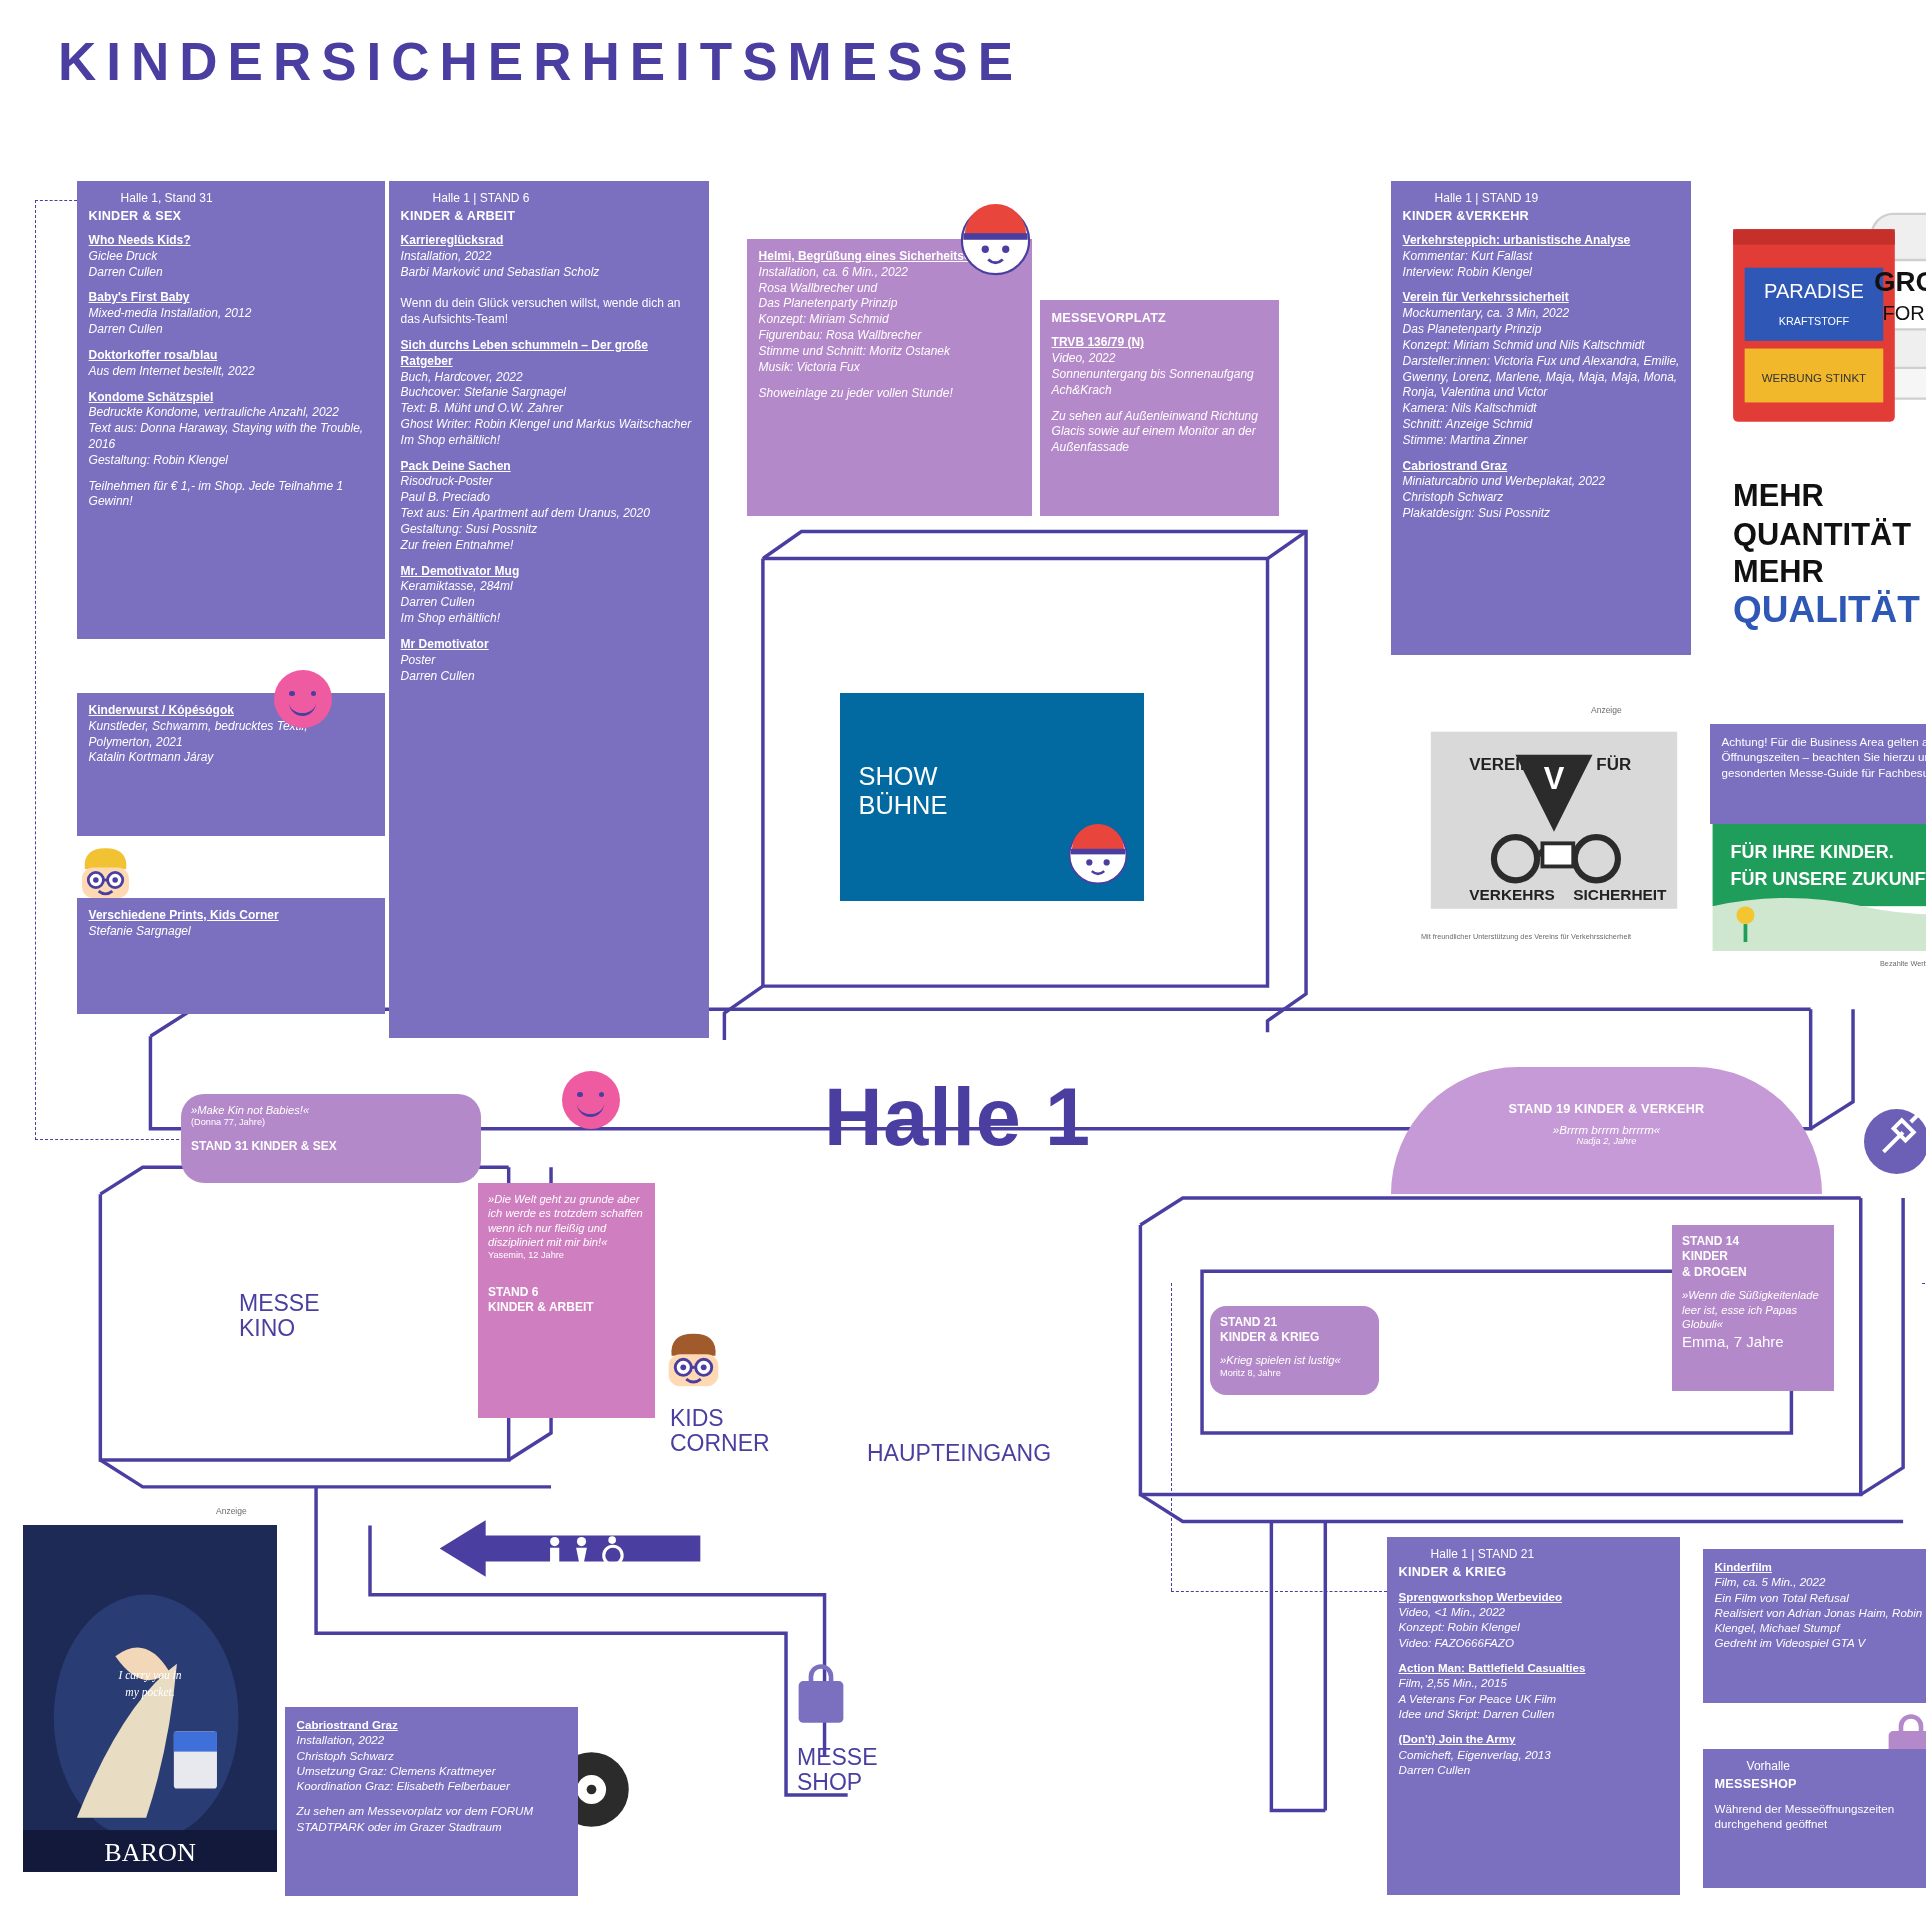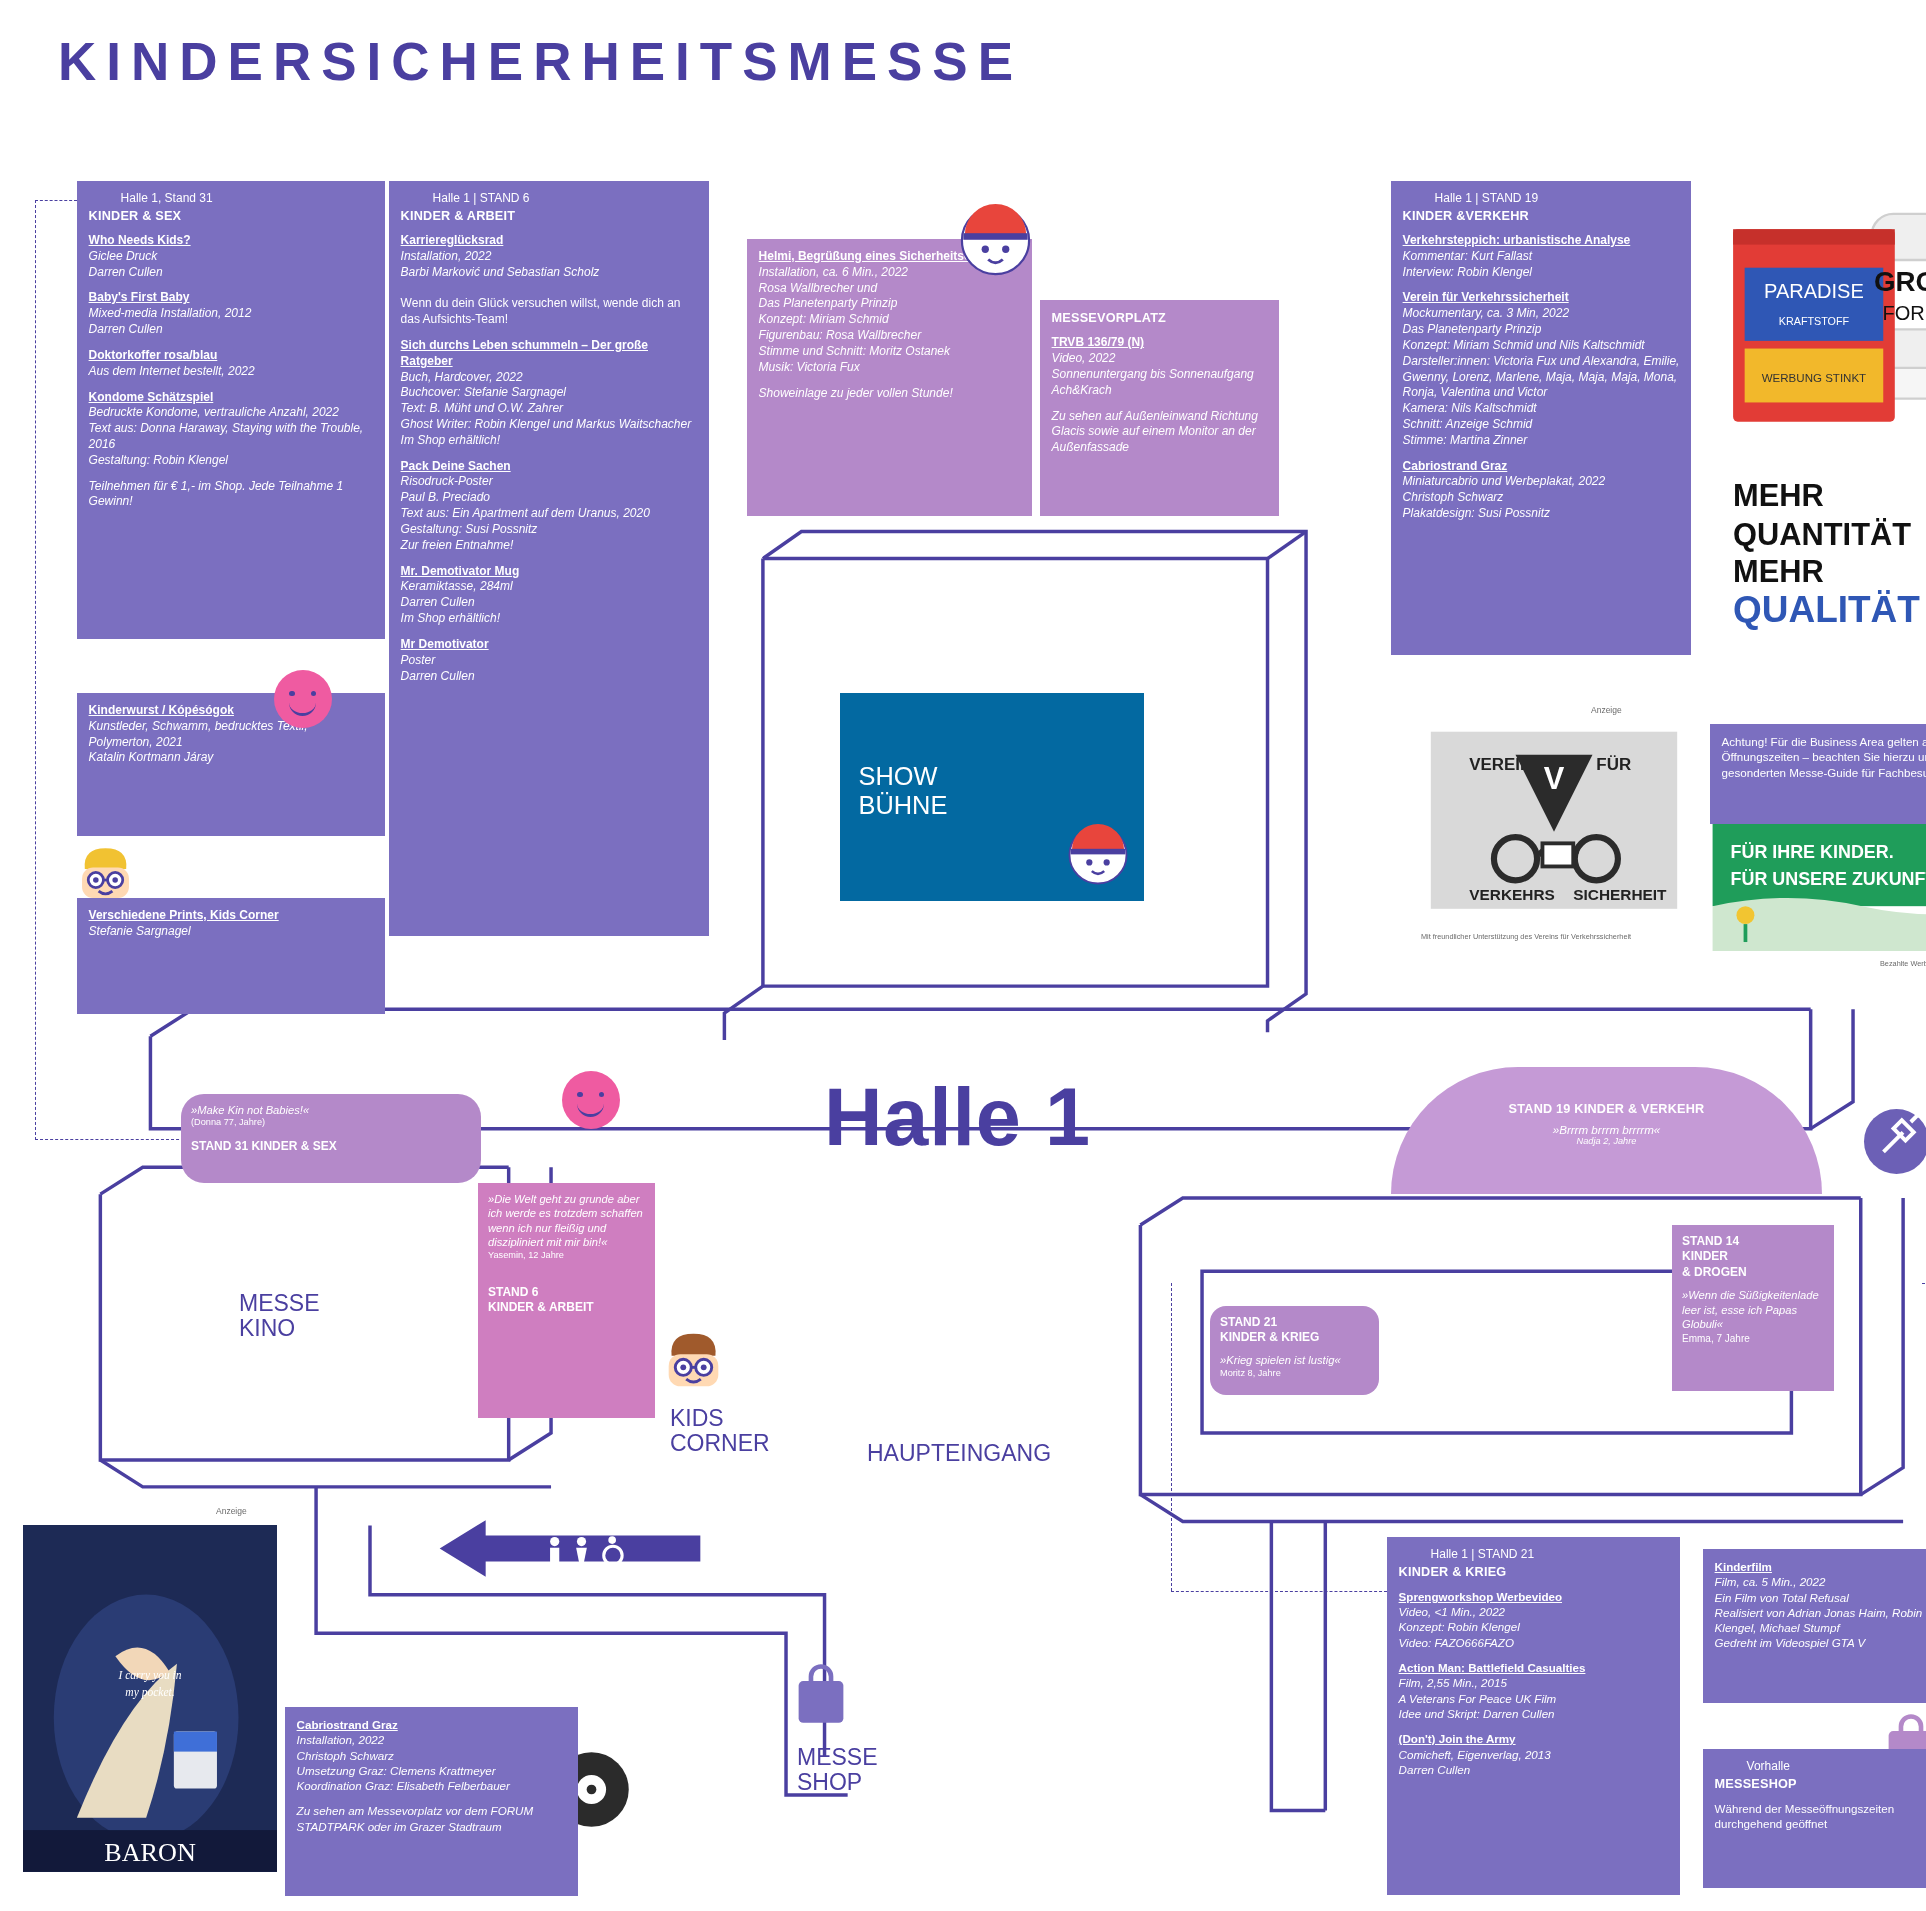--- a/index.html
+++ b/index.html
@@ -196,21 +196,21 @@
     <path d="M20 42 q-3 -30 30 -30 q33 0 30 30 z" fill="#f1c232"></path>
     <rect x="16" y="40" width="68" height="44" rx="16" fill="#ffd9b3"></rect>
     <circle cx="36" cy="58" r="11" fill="#fff" stroke="#4a3fa0" stroke-width="4"></circle>
     <circle cx="64" cy="58" r="11" fill="#fff" stroke="#4a3fa0" stroke-width="4"></circle>
     <circle cx="36" cy="58" r="4" fill="#4a3fa0"></circle>
     <circle cx="64" cy="58" r="4" fill="#4a3fa0"></circle>
     <path d="M47 58 h6" stroke="#4a3fa0" stroke-width="4"></path>
     <path d="M40 74 q10 8 20 0" stroke="#4a3fa0" stroke-width="4" fill="none"></path>
   </svg>
 
-  <div class="panel violet" style="left:389px;top:181px;width:320px;height:755px;">
+  <div class="panel violet" style="left:389px;top:181px;width:320px;height:857px;">
     <div class="hall">Halle 1 | STAND 6</div>
     <div class="stand">KINDER &amp; ARBEIT</div>
 
     <div class="entry">
       <span class="t">Karriereglücksrad</span>
       <span class="l">Installation, 2022</span>
       <span class="l">Barbi Marković und Sebastian Scholz</span>
       <br><span class="p">Wenn du dein Glück versuchen willst, wende dich an das Aufsichts-Team!</span>
     </div>
     <div class="entry">
@@ -439,21 +439,21 @@
     <div class="h" style="margin-bottom:7.7px;">KINDER &amp; KRIEG</div>
     <div class="q">»Krieg spielen ist lustig«</div>
     <div style="font-size:9.2px;">Moritz 8, Jahre</div>
   </div>
 
   <div class="tile" style="left:1672px;top:1225px;width:162px;height:166px;background:#b489c9;">
     <div class="h">STAND 14</div>
     <div class="h">KINDER</div>
     <div class="h" style="margin-bottom:7.7px;">&amp; DROGEN</div>
     <div class="q">»Wenn die Süßigkeitenlade leer ist, esse ich Papas Globuli«</div>
-    <div style="font-size:10px;">Emma, 7 Jahre</div>
+    <div style="font-size:15px;">Emma, 7 Jahre</div>
   </div>
 
   <svg style="position:absolute;left:439px;top:1514px;width:262px;height:69px;" viewBox="0 0 340 90">
     <path d="M0 45 L60 8 L60 28 L340 28 L340 62 L60 62 L60 82 Z" fill="#4a3fa0"></path>
     <circle cx="150" cy="36" r="6" fill="#fff"></circle>
       <rect x="144" y="44" width="12" height="20" fill="#fff"></rect>
     <circle cx="185" cy="36" r="6" fill="#fff"></circle>
       <path d="M178 44 h14 l-4 20 h-6z" fill="#fff"></path>
     <circle cx="225" cy="34" r="5" fill="#fff"></circle>
       <circle cx="226" cy="54" r="12" fill="none" stroke="#fff" stroke-width="4"></circle>

